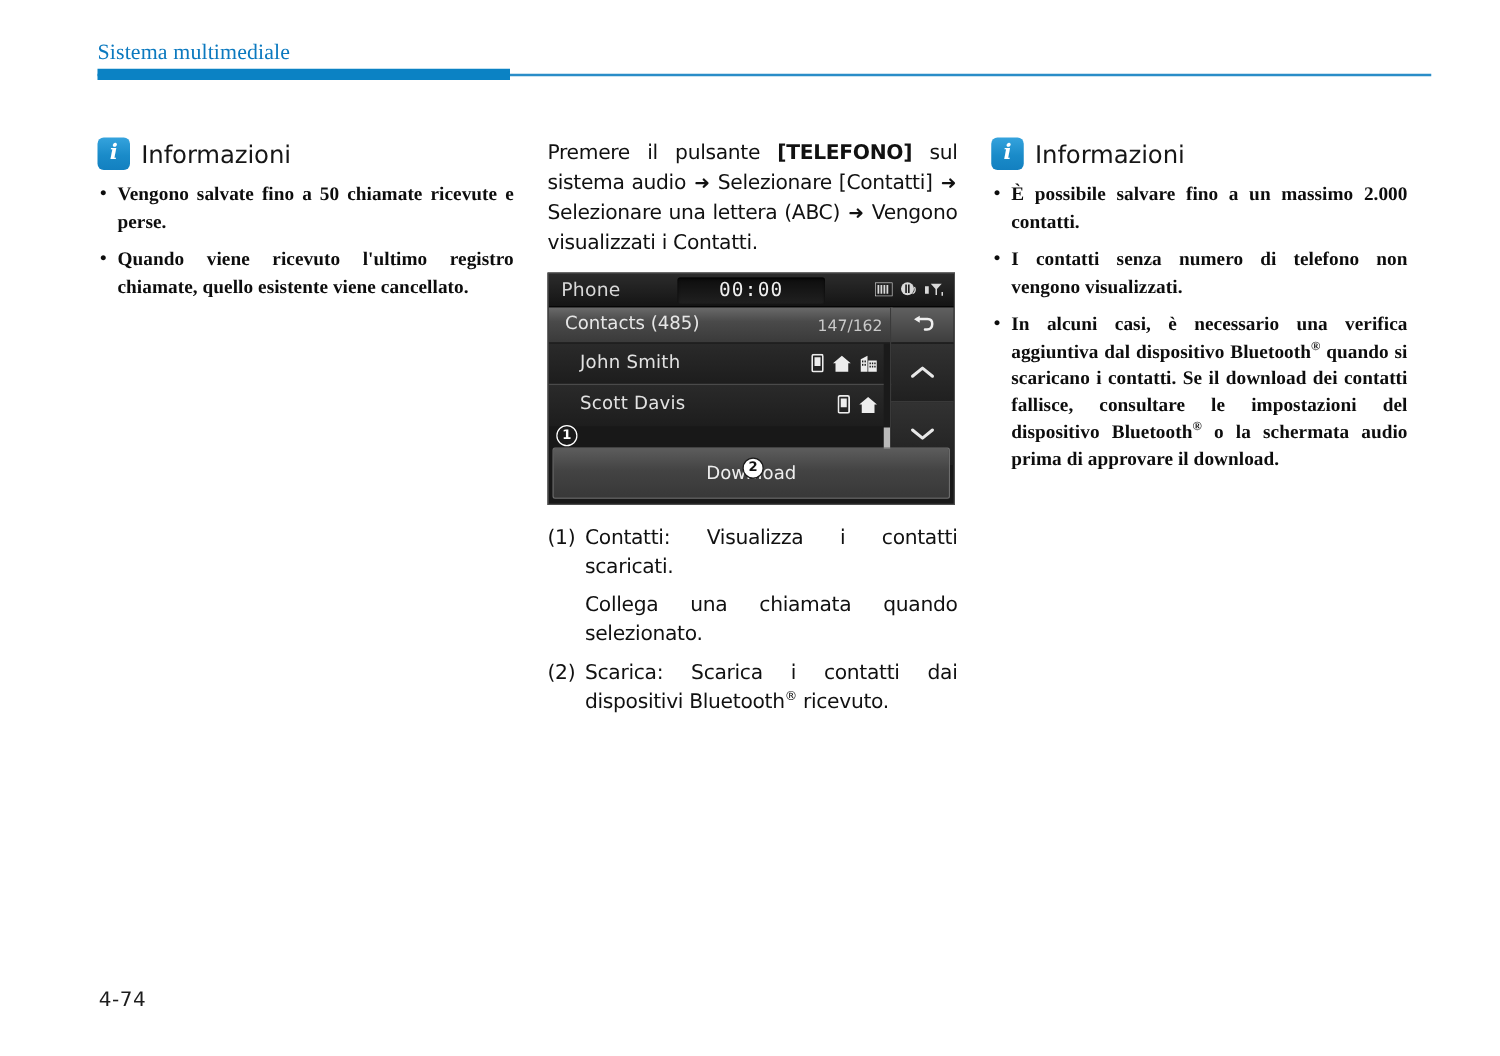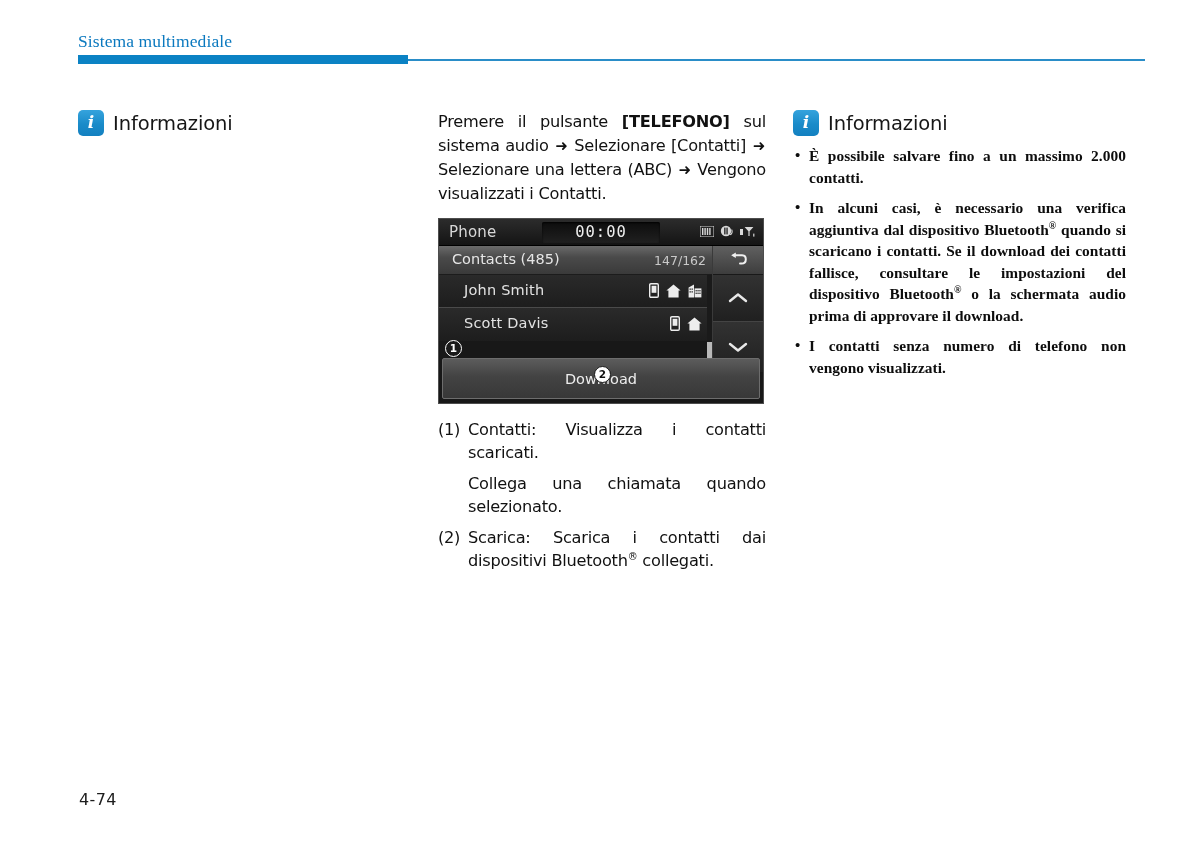--- a/index.html
+++ b/index.html
@@ -428,20 +428,24 @@
   <div class="hdr-rule-thick"></div>
 </div>
 
 <div class="col col-left">
   <div class="info-head">
     <div class="info-badge">
       <span>i</span>
     </div>
     <div class="info-title">Informazioni</div>
   </div>
+  <ul class="info-list">
+    <li>Vengono salvate fino a 50 chiamate ricevute e perse.</li>
+    <li>Quando viene ricevuto l'ultimo registro chiamate, quello esistente viene cancellato.</li>
+  </ul>
 </div>
 
 <div class="col col-mid">
 
   <div class="body-text">
     <span>Premere il pulsante </span><b>[TELEFONO]</b><span> sul sistema audio </span><span class="arrow-glyph">➜</span><span> Selezionare [Contatti] </span><span class="arrow-glyph">➜</span><span> Selezionare una lettera (ABC) </span><span class="arrow-glyph">➜</span><span> Vengono visualizzati i Contatti.</span>
   </div>
 
   <div class="device">
 
@@ -576,32 +580,32 @@
   </div>
 
   <div class="caption-block">
     <div class="cap-row">
       <div class="cap-num">(1)</div>
       <div class="cap-txt">Contatti: Visualizza i contatti scaricati.</div>
     </div>
     <div class="cap-sub">Collega una chiamata quando selezionato.</div>
     <div class="cap-row">
       <div class="cap-num">(2)</div>
-      <div class="cap-txt"><span>Scarica: Scarica i contatti dai dispositivi Bluetooth</span><span class="sup-r">®</span><span> collegati.</span></div>
+      <div class="cap-txt"><span>Scarica: Scarica i contatti dai dispositivi Bluetooth</span><span class="sup-r">®</span><span> ricevuto.</span></div>
     </div>
   </div>
 </div>
 
 <div class="col col-right">
   <div class="info-head">
     <div class="info-badge">
       <span>i</span>
     </div>
     <div class="info-title">Informazioni</div>
   </div>
   <ul class="info-list">
     <li>È possibile salvare fino a un massimo 2.000 contatti.</li>
+    <li>I contatti senza numero di telefono non vengono visualizzati.</li>
     <li><span>In alcuni casi, è necessario una verifica aggiuntiva dal dispositivo Bluetooth</span><span class="sup-r">®</span><span> quando si scaricano i contatti. Se il download dei contatti fallisce, consultare le impostazioni del dispositivo Bluetooth</span><span class="sup-r">®</span><span> o la schermata audio prima di approvare il download.</span></li>
-    <li>I contatti senza numero di telefono non vengono visualizzati.</li>
   </ul>
 </div>
 
 <div class="page-num">4-74</div>
 
 </body></html>

